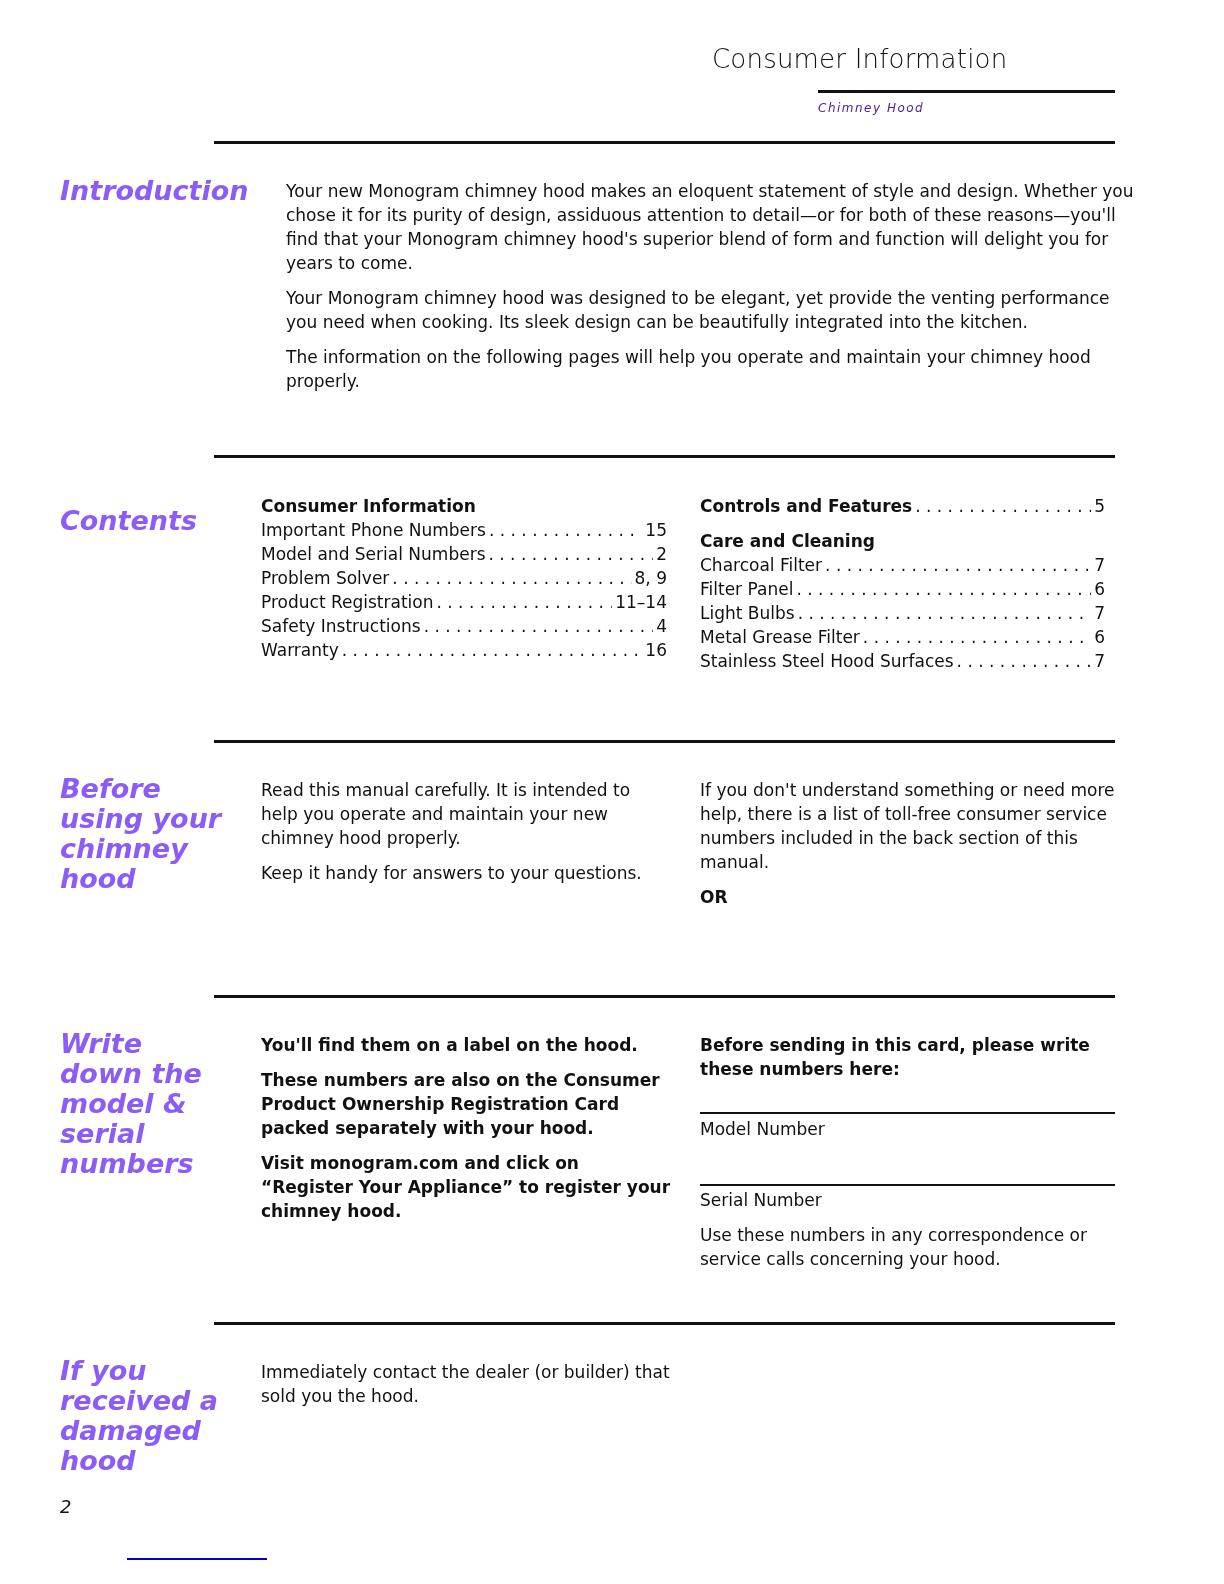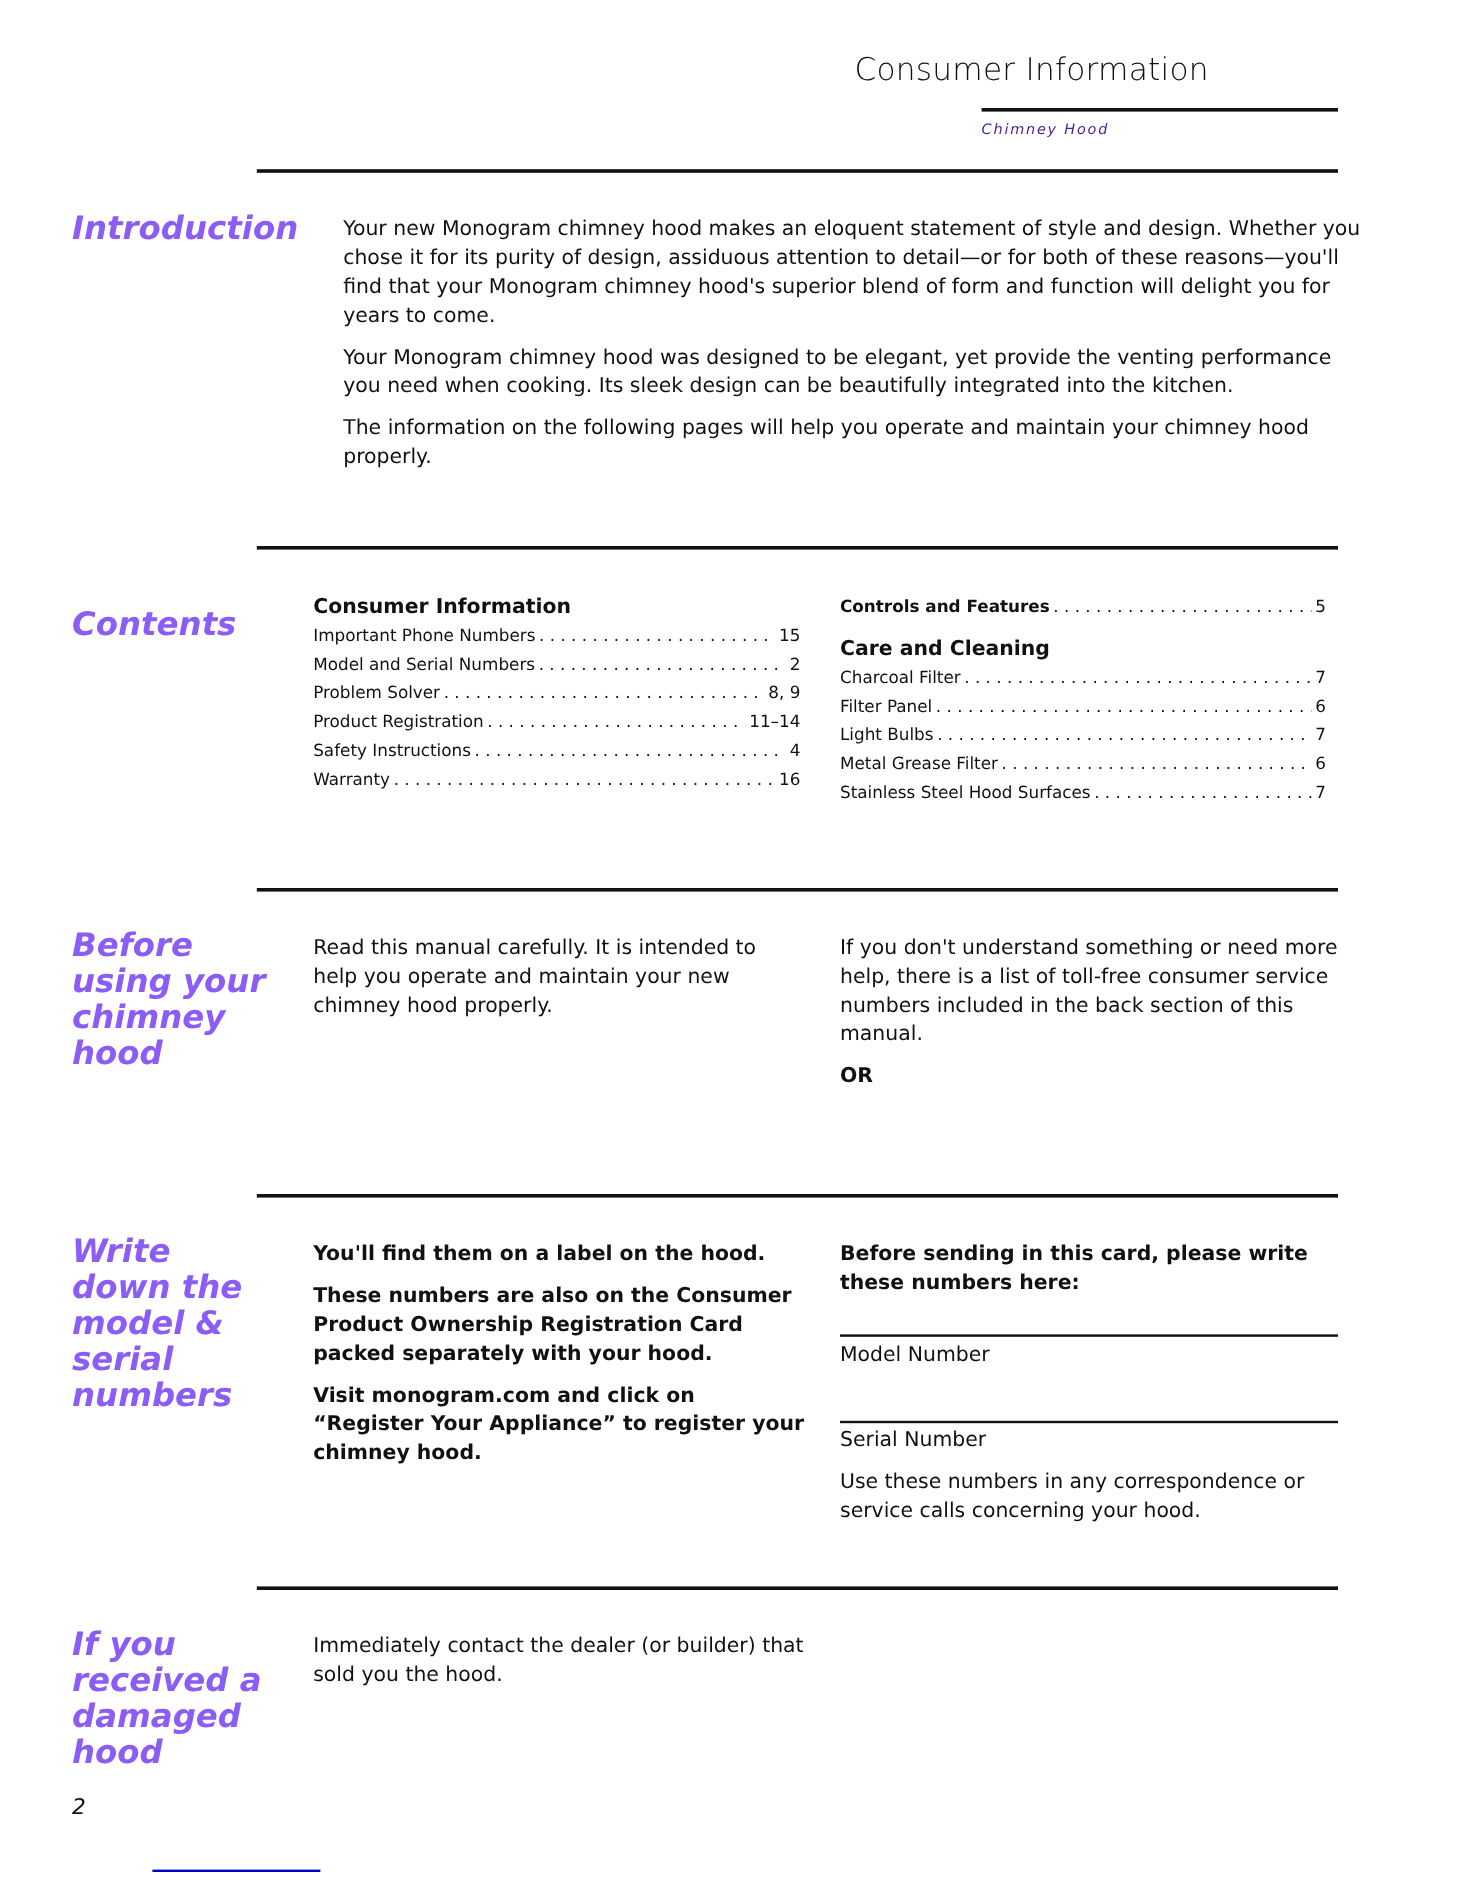--- a/index.html
+++ b/index.html
@@ -9,21 +9,21 @@
   }
   .abs { position: absolute; }
   .hdr-title { left: 712px; top: 44px; font-size: 26px; font-weight: 300; letter-spacing: 0.2px; color: #111; }
   .hdr-rule-short { left: 818px; top: 90px; width: 297px; height: 3px; background: #111; }
   .hdr-sub { left: 818px; top: 101px; font-size: 12px; font-style: italic; letter-spacing: 1.5px; color: #4c1d95; }
   .rule { left: 214px; width: 901px; height: 3px; background: #111; }
   .side { left: 60px; font-size: 27px; font-style: italic; font-weight: 700; line-height: 30px; color: #8b5cf6; }
   .body-text { font-size: 17px; line-height: 24px; color: #111; }
   .body-text p { margin: 0 0 11px 0; }
   .toc-head { font-size: 17px; font-weight: bold; line-height: 24px; }
-  .toc-row { display: flex; align-items: baseline; font-size: 14px; line-height: 24px; }
+  .toc-row { display: flex; align-items: baseline; font-size: 17px; line-height: 24px; }
   .toc-row .lbl { white-space: nowrap; }
   .toc-row .dots { flex: 1; overflow: hidden; white-space: nowrap; margin: 0 3px; letter-spacing: 3px; color: #111; }
   .toc-row .dots::before { content: ". . . . . . . . . . . . . . . . . . . . . . . . . . . . . . . . . . . . . . . . . . . . . . . . . . . . . . . . . . . . . . . . . . ."; letter-spacing: 0; }
   .toc-row .pg { white-space: nowrap; }
   .toc-row.bold { font-weight: bold; }
   .field-rule { left: 700px; width: 415px; height: 2px; background: #111; }
   .bold { font-weight: bold; }
   .page-num { left: 60px; top: 1496px; font-size: 18px; font-style: italic; }
   .blue-line { left: 127px; top: 1558px; width: 140px; height: 2px; background: #0000cc; }
 </style>
@@ -115,20 +115,21 @@
 <div class="abs rule" style="top:740px;"></div>
 
 <div class="abs side" style="top:774px;">
   <div>Before</div>
   <div>using your</div>
   <div>chimney</div>
   <div>hood</div>
 </div>
 <div class="abs body-text" style="left:261px; top:778px; width:400px;">
   <p>Read this manual carefully. It is intended to help you operate and maintain your new chimney hood properly.</p>
+  <p>Keep it handy for answers to your questions.</p>
 </div>
 <div class="abs body-text" style="left:700px; top:778px; width:415px;">
   <p>If you don't understand something or need more help, there is a list of toll-free consumer service numbers included in the back section of this manual.</p>
   <p class="bold">OR</p>
 </div>
 
 <div class="abs rule" style="top:995px;"></div>
 
 <div class="abs side" style="top:1029px;">
   <div>Write</div>

